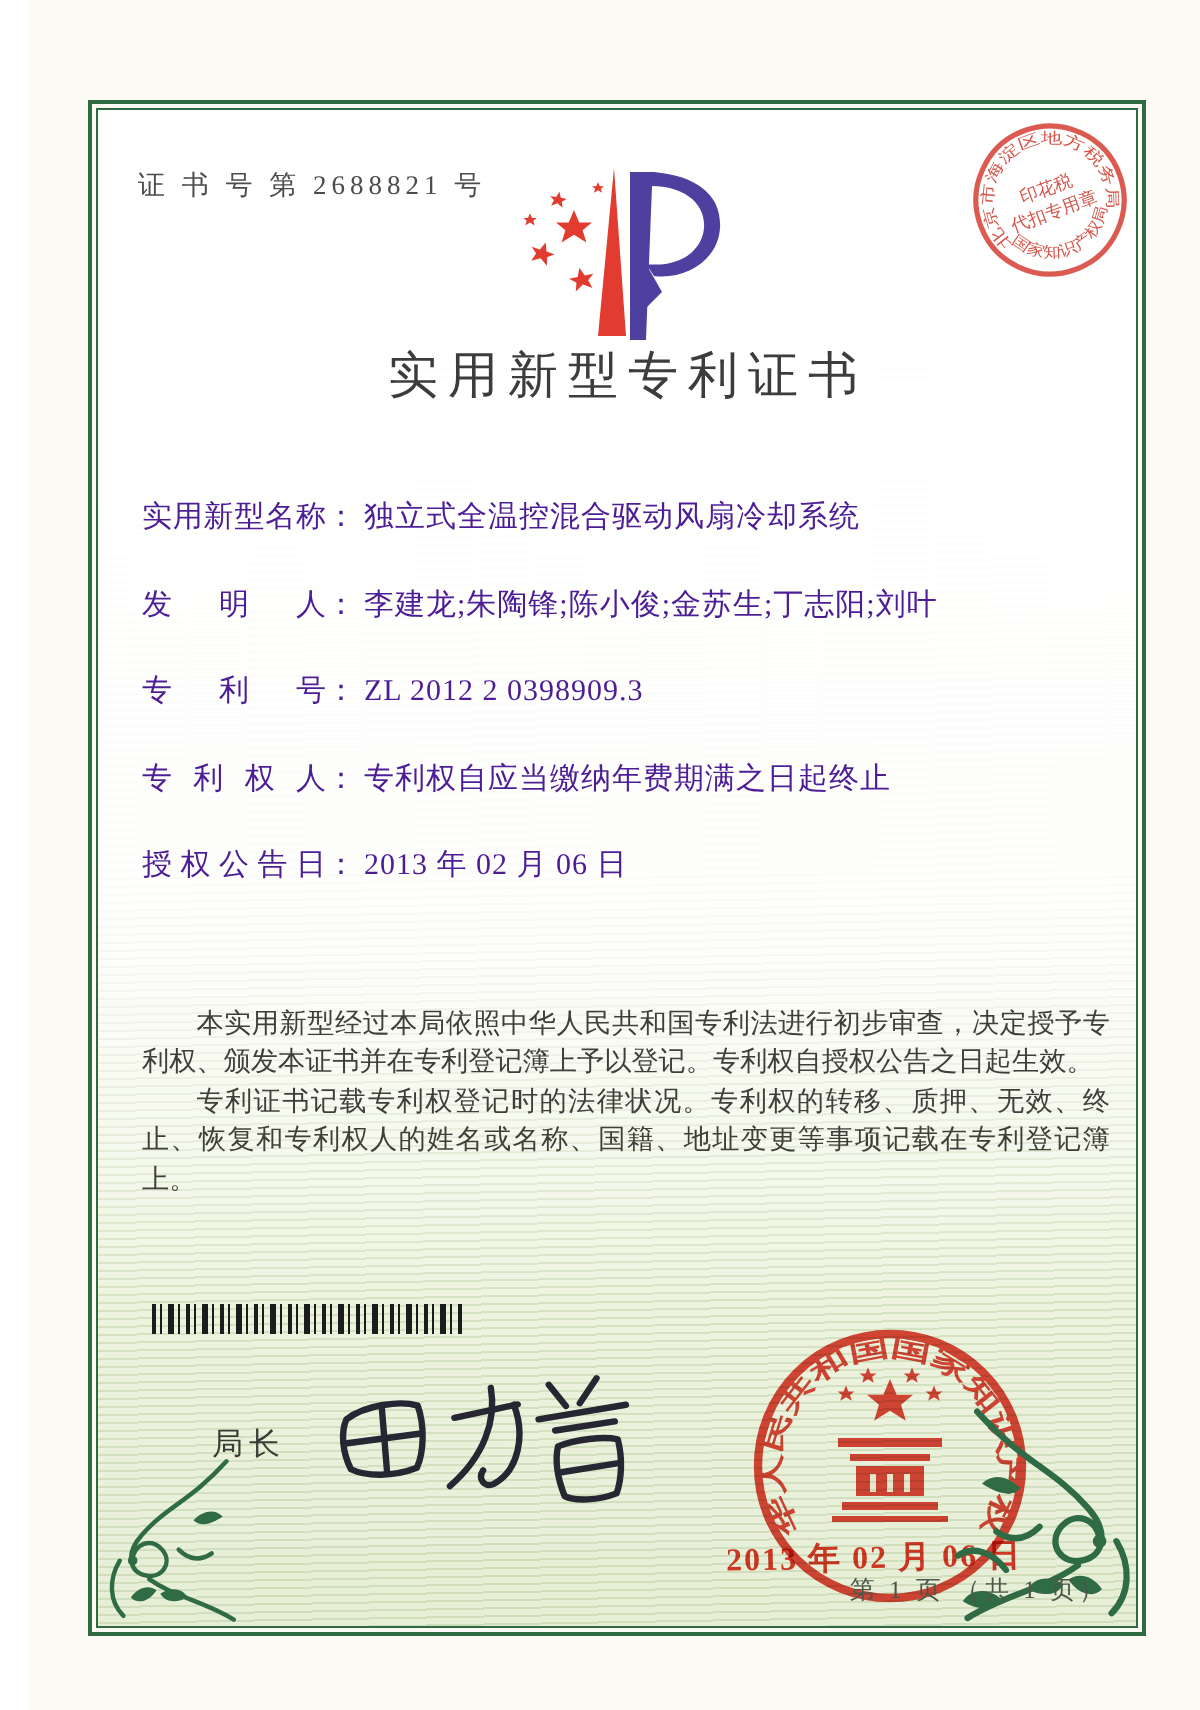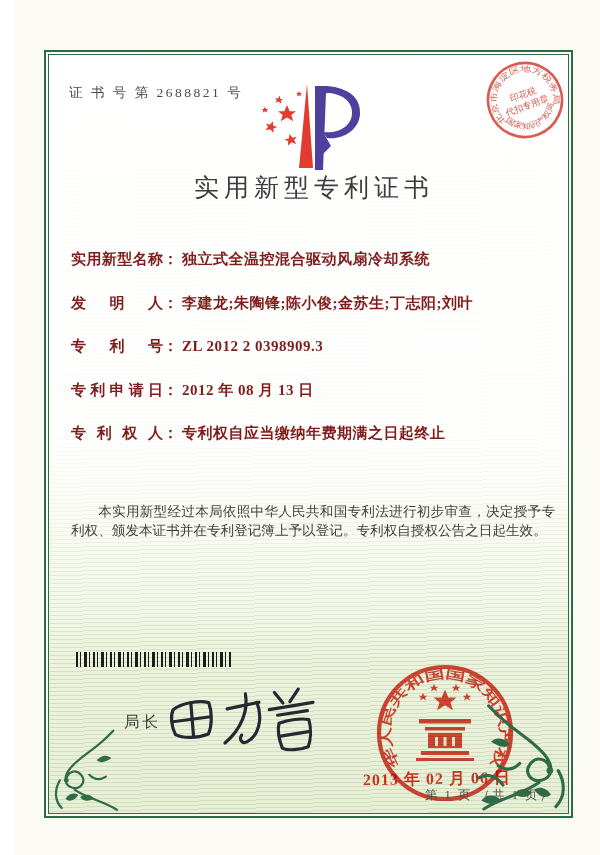--- a/index.html
+++ b/index.html
@@ -15,35 +15,35 @@
       repeating-linear-gradient(179deg, rgba(125,165,95,0.22) 0px, rgba(125,165,95,0.22) 1px, rgba(0,0,0,0) 1px, rgba(0,0,0,0) 4px),
       linear-gradient(180deg,#fdfdf6 0%,#f7f9ec 55%,#edf3de 78%,#e7eed6 100%);}
 
   
   .cert-no{position:absolute;left:55px;top:84px;font-size:13.5px;color:#4c4c4c;letter-spacing:2.5px;}
   .logo{position:absolute;left:243px;top:84px;}
   .title{position:absolute;left:0;right:0;top:171px;text-align:center;
          font-size:25px;color:#3c3c3c;letter-spacing:5px;font-weight:500;}
 
   
-  .fields{position:absolute;left:57px;top:252px;width:478px;color:#7f1d1d;font-weight:bold;}
+  .fields{position:absolute;left:57px;top:252px;width:478px;color:#4c1d95;}
   .field{margin-bottom:28.5px;font-size:15px;line-height:15px;white-space:nowrap;}
   .fl{display:inline-block;width:92px;text-align:justify;text-align-last:justify;vertical-align:top;}
   .fc{display:inline-block;vertical-align:top;}
   .fv{display:inline-block;margin-left:4px;vertical-align:top;letter-spacing:0.5px;}
 
   
   .paras{position:absolute;left:57px;top:502px;width:484px;color:#3f3f39;
          font-size:13.6px;line-height:19.4px;text-align:justify;}
   .paras p{margin:0;text-indent:2em;font-family:Liberation Serif, serif;}
 
   
   .barcode{position:absolute;left:62px;top:652px;width:156px;height:15px;
     background:repeating-linear-gradient(90deg,#1c1c1c 0 2px,rgba(0,0,0,0) 2px 4px,#1c1c1c 4px 5px,rgba(0,0,0,0) 5px 8px,#1c1c1c 8px 11px,rgba(0,0,0,0) 11px 13px,#1c1c1c 13px 14px,rgba(0,0,0,0) 14px 17px);}
-  .commissioner{position:absolute;left:110px;top:712px;font-size:15.5px;color:#3b3b35;letter-spacing:3px;}
+  .commissioner{position:absolute;left:92px;top:712px;font-size:15.5px;color:#3b3b35;letter-spacing:3px;}
   .signature{position:absolute;left:148px;top:684px;transform:rotate(-3deg);}
   .seal{position:absolute;left:356px;top:658px;mix-blend-mode:multiply;}
   .seal-date{position:absolute;left:349px;top:769px;font-size:16px;font-weight:600;color:#e23a28;
              letter-spacing:1px;transform:rotate(-1deg);mix-blend-mode:multiply;white-space:nowrap;}
   .tax-stamp{position:absolute;left:451px;top:40px;mix-blend-mode:multiply;}
   .footer{position:absolute;left:0;right:60px;top:787px;text-align:right;
           font-size:12.5px;color:#4d564a;letter-spacing:2px;}
 
   .flourish{position:absolute;}
   .fl-left{left:33px;top:726px;}
@@ -84,29 +84,30 @@
     <div class="field">
       <span class="fl">实用新型名称</span><span class="fc">：</span><span class="fv">独立式全温控混合驱动风扇冷却系统</span>
     </div>
     <div class="field">
       <span class="fl">发明人</span><span class="fc">：</span><span class="fv">李建龙;朱陶锋;陈小俊;金苏生;丁志阳;刘叶</span>
     </div>
     <div class="field">
       <span class="fl">专利号</span><span class="fc">：</span><span class="fv">ZL 2012 2 0398909.3</span>
     </div>
     <div class="field">
-      <span class="fl">专利申请日</span><span class="fc">：</span><span class="fv">2012 年 08 月 13 日</span>
-    </div>
-    <div class="field">
       <span class="fl">专利权人</span><span class="fc">：</span><span class="fv">专利权自应当缴纳年费期满之日起终止</span>
+    </div>
+    <div class="field">
+      <span class="fl">授权公告日</span><span class="fc">：</span><span class="fv">2013 年 02 月 06 日</span>
     </div>
   </div>
 
   <div class="paras">
     <p>本实用新型经过本局依照中华人民共和国专利法进行初步审查，决定授予专利权、颁发本证书并在专利登记簿上予以登记。专利权自授权公告之日起生效。</p>
+    <p>专利证书记载专利权登记时的法律状况。专利权的转移、质押、无效、终止、恢复和专利权人的姓名或名称、国籍、地址变更等事项记载在专利登记簿上。</p>
   </div>
 
   <div class="barcode"></div>
 
   <div class="commissioner">局长</div>
   <svg class="signature" width="165" height="80" viewBox="0 0 165 80">
     <g fill="none" stroke="#262732" stroke-width="3.2" stroke-linecap="round" stroke-linejoin="round">
 
       <path d="M12,22 C22,15 40,14 48,17 C51,27 50,40 46,48 C34,52 20,51 13,47 C9,38 9,28 12,22 Z"></path>
       <path d="M11,34 L49,31"></path>

